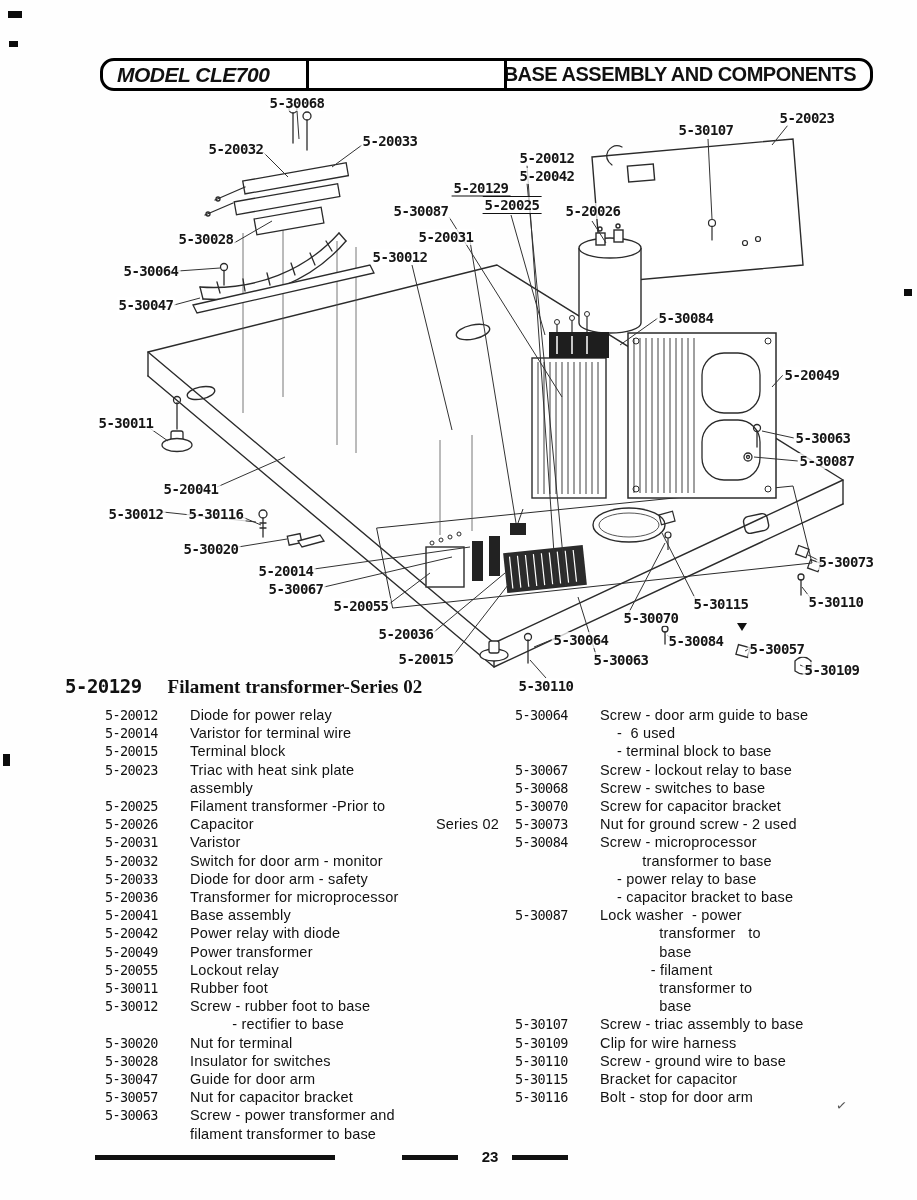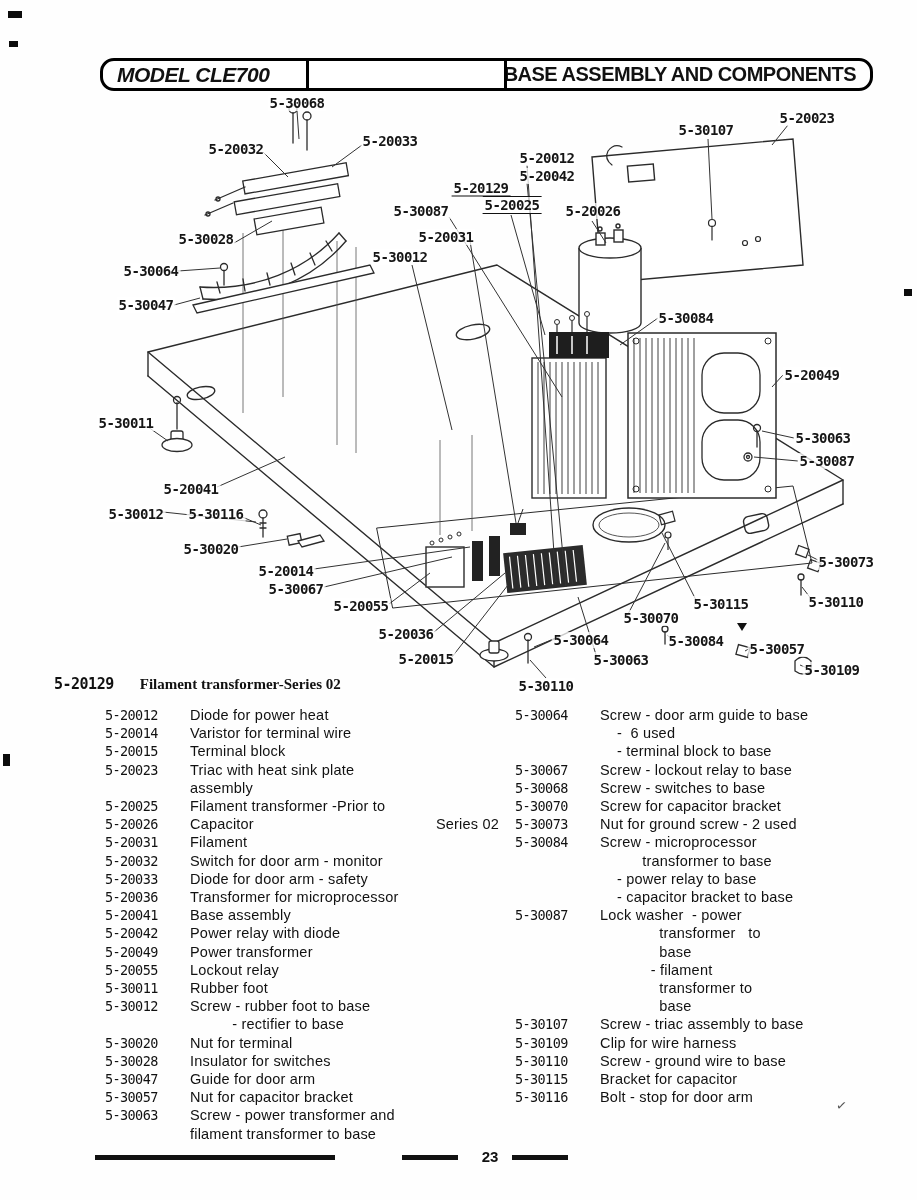--- a/index.html
+++ b/index.html
@@ -16,21 +16,21 @@
   .hdr-title{font-weight:700;font-size:20px;letter-spacing:-0.5px;}
 
   
   .diagram{position:absolute;left:0;top:95px;width:917px;height:612px;}
   .diagram svg{position:absolute;left:0;top:0;}
   .callout{position:absolute;transform:translate(-50%,-50%);white-space:nowrap;
            font-family:"DejaVu Sans Mono",monospace;font-size:14px;font-weight:600;
            letter-spacing:-0.6px;color:#161616;background:rgba(255,255,255,.75);padding:0 2px;}
   .callout.boxed{border-top:1.5px solid #111;border-bottom:1.5px solid #111;}
   .callout.underlined{border-bottom:1.5px solid #111;}
-  .note{position:absolute;left:54px;top:580px;font-size:15px;font-weight:700;
+  .note{position:absolute;left:65px;top:580px;font-size:19px;font-weight:700;
         font-family:"Liberation Serif",serif;}
   .note .note-num{font-family:"DejaVu Sans Mono",monospace;font-weight:700;margin-right:26px;letter-spacing:-0.5px;}
 
   
   .parts{position:absolute;left:0;top:706px;width:917px;}
   .col{position:absolute;top:0;}
   .col-left{left:105px;width:398px;}
   .col-right{left:515px;width:390px;}
   .part-row{display:flex;line-height:18.2px;font-size:14.5px;}
   .part-num{width:85px;flex:0 0 85px;font-family:"DejaVu Sans Mono",monospace;
@@ -311,21 +311,21 @@
 
     <div class="note">
       <span class="note-num">5-20129</span><span>Filament transformer-Series 02</span>
     </div>
   </div>
 
   <div class="parts">
     <div class="col col-left">
         <div class="part-row">
           <span class="part-num">5-20012</span>
-          <span class="part-desc">Diode for power heat</span>
+          <span class="part-desc">Diode for power relay</span>
         </div>
         <div class="part-row">
           <span class="part-num">5-20014</span>
           <span class="part-desc">Varistor for terminal wire</span>
         </div>
         <div class="part-row">
           <span class="part-num">5-20015</span>
           <span class="part-desc">Terminal block</span>
         </div>
         <div class="part-row">
@@ -336,21 +336,21 @@
         <div class="part-row">
           <span class="part-num">5-20025</span>
           <span class="part-desc">Filament transformer -Prior to</span>
         </div>
         <div class="part-row">
           <span class="part-num">5-20026</span>
           <span class="part-desc">Capacitor<span class="part-right">Series 02</span></span>
         </div>
         <div class="part-row">
           <span class="part-num">5-20031</span>
-          <span class="part-desc">Filament</span>
+          <span class="part-desc">Varistor</span>
         </div>
         <div class="part-row">
           <span class="part-num">5-20032</span>
           <span class="part-desc">Switch for door arm - monitor</span>
         </div>
         <div class="part-row">
           <span class="part-num">5-20033</span>
           <span class="part-desc">Diode for door arm - safety</span>
         </div>
         <div class="part-row">

